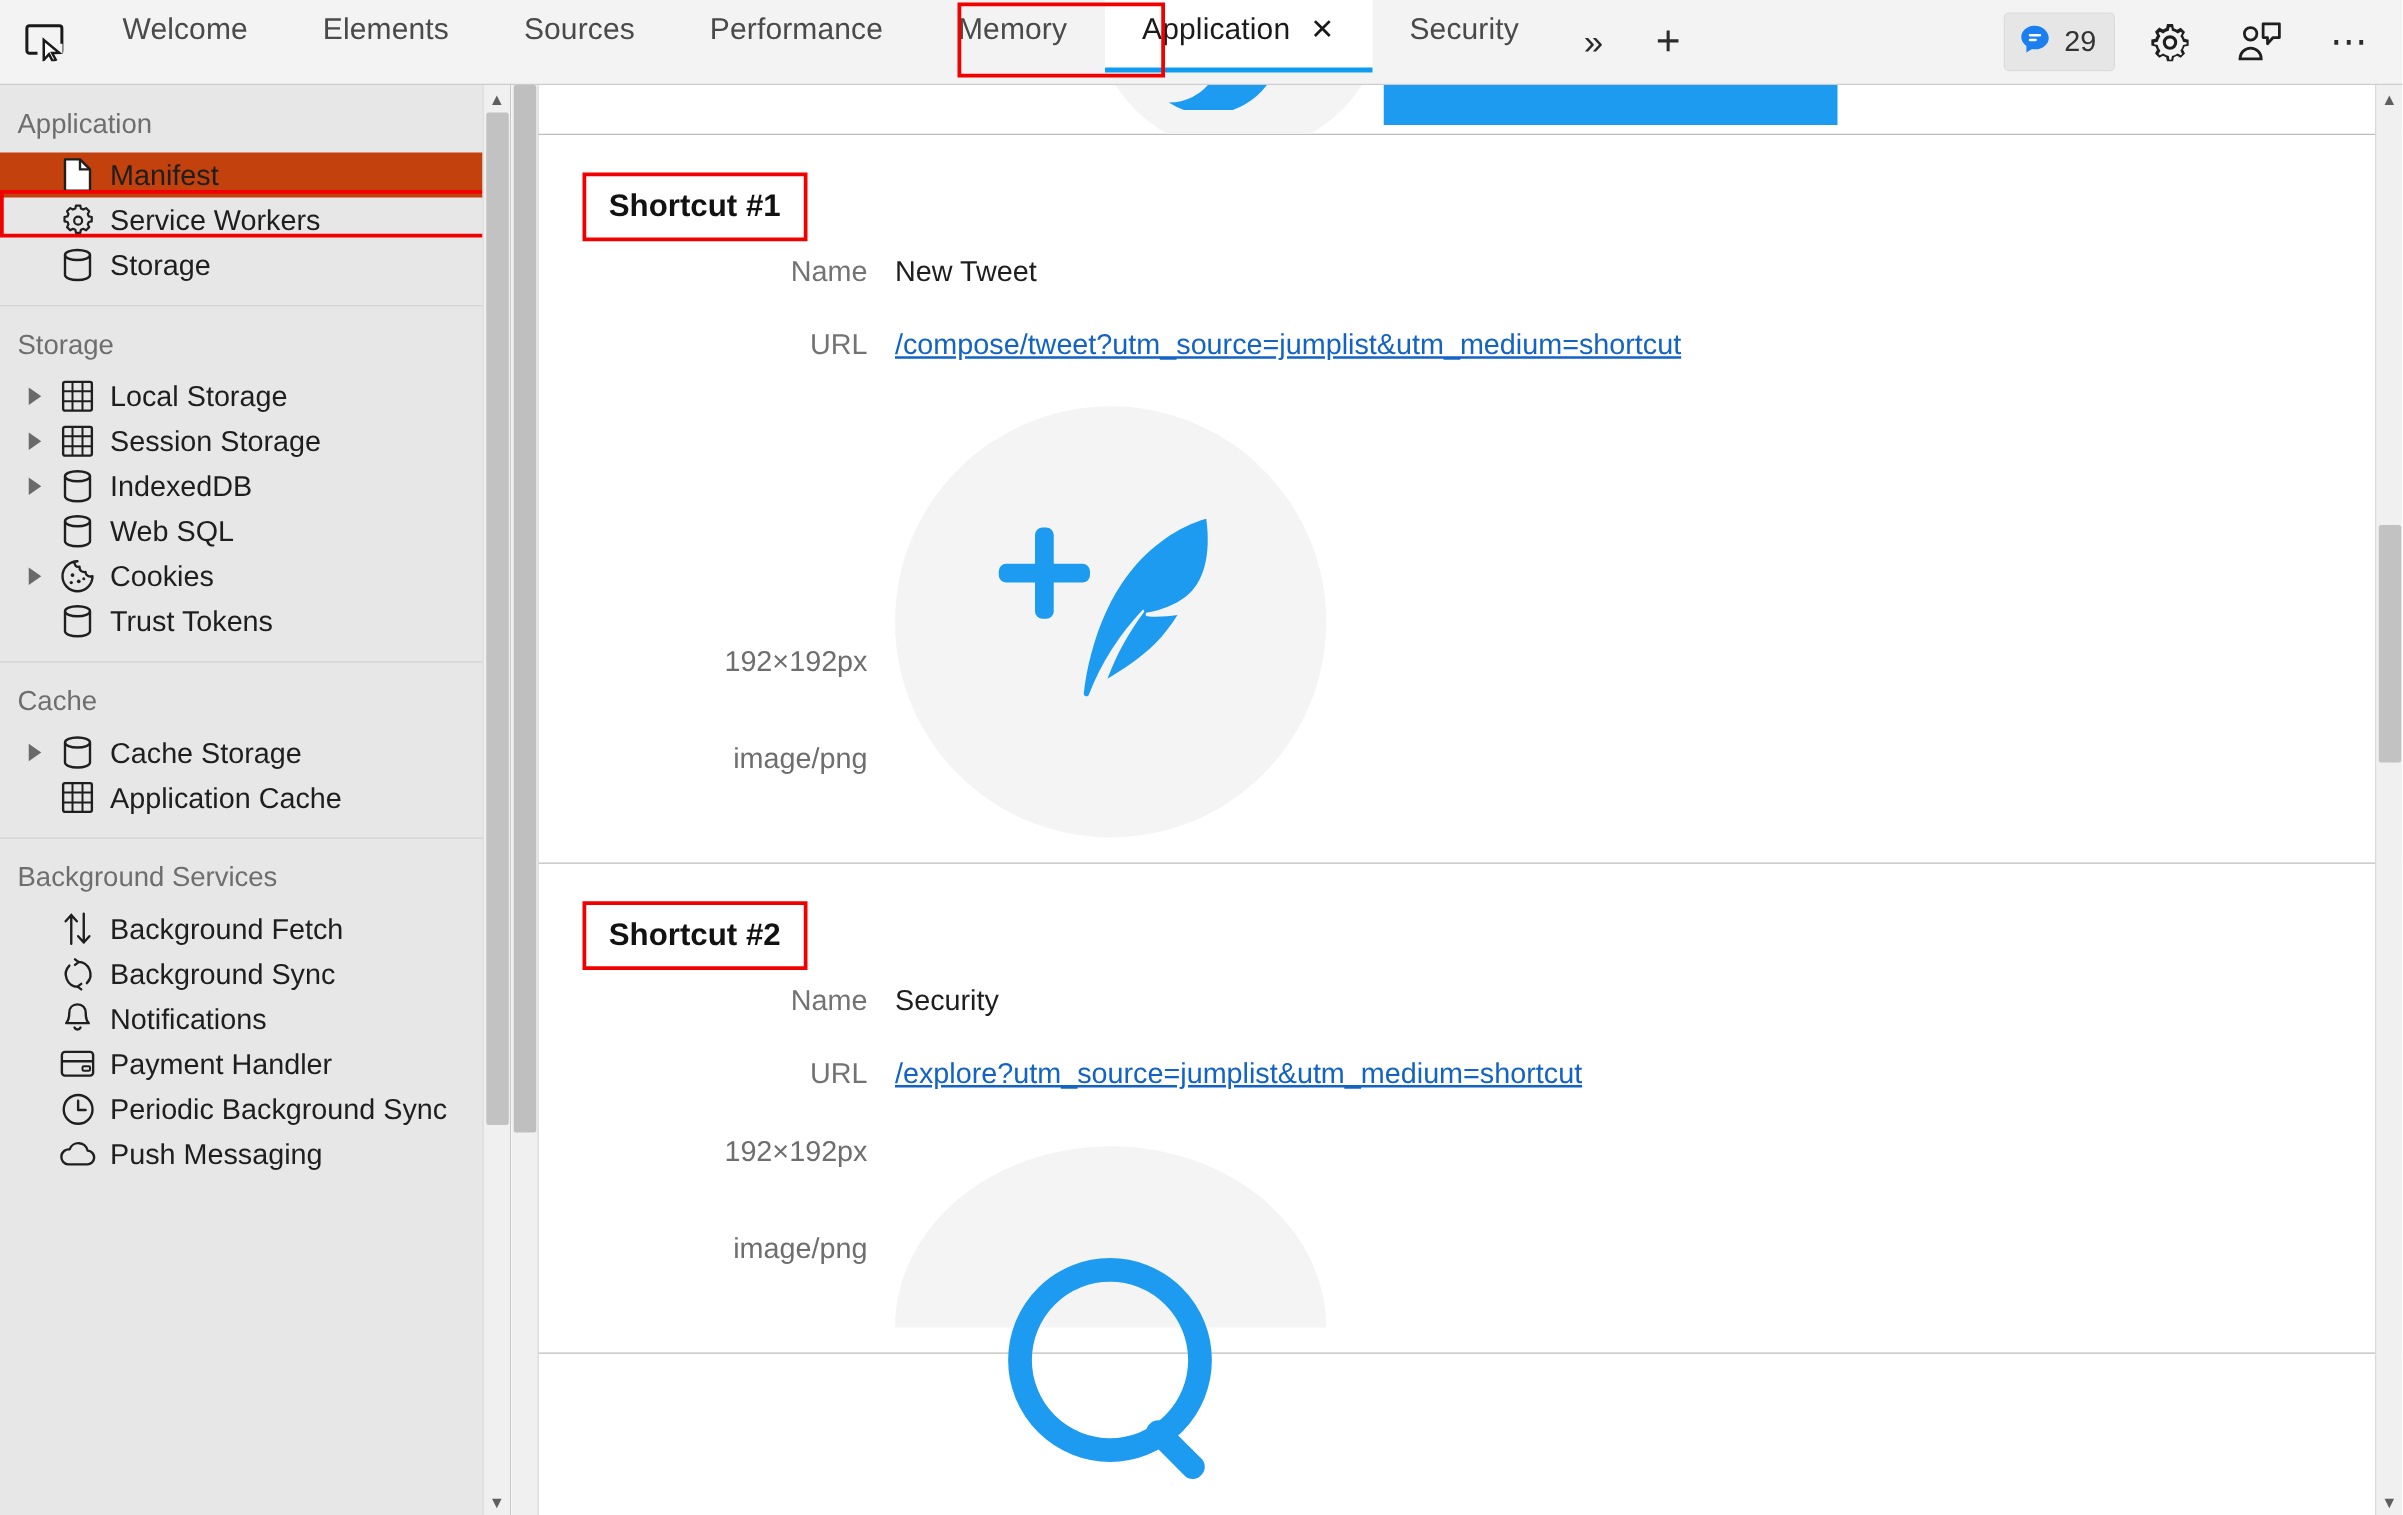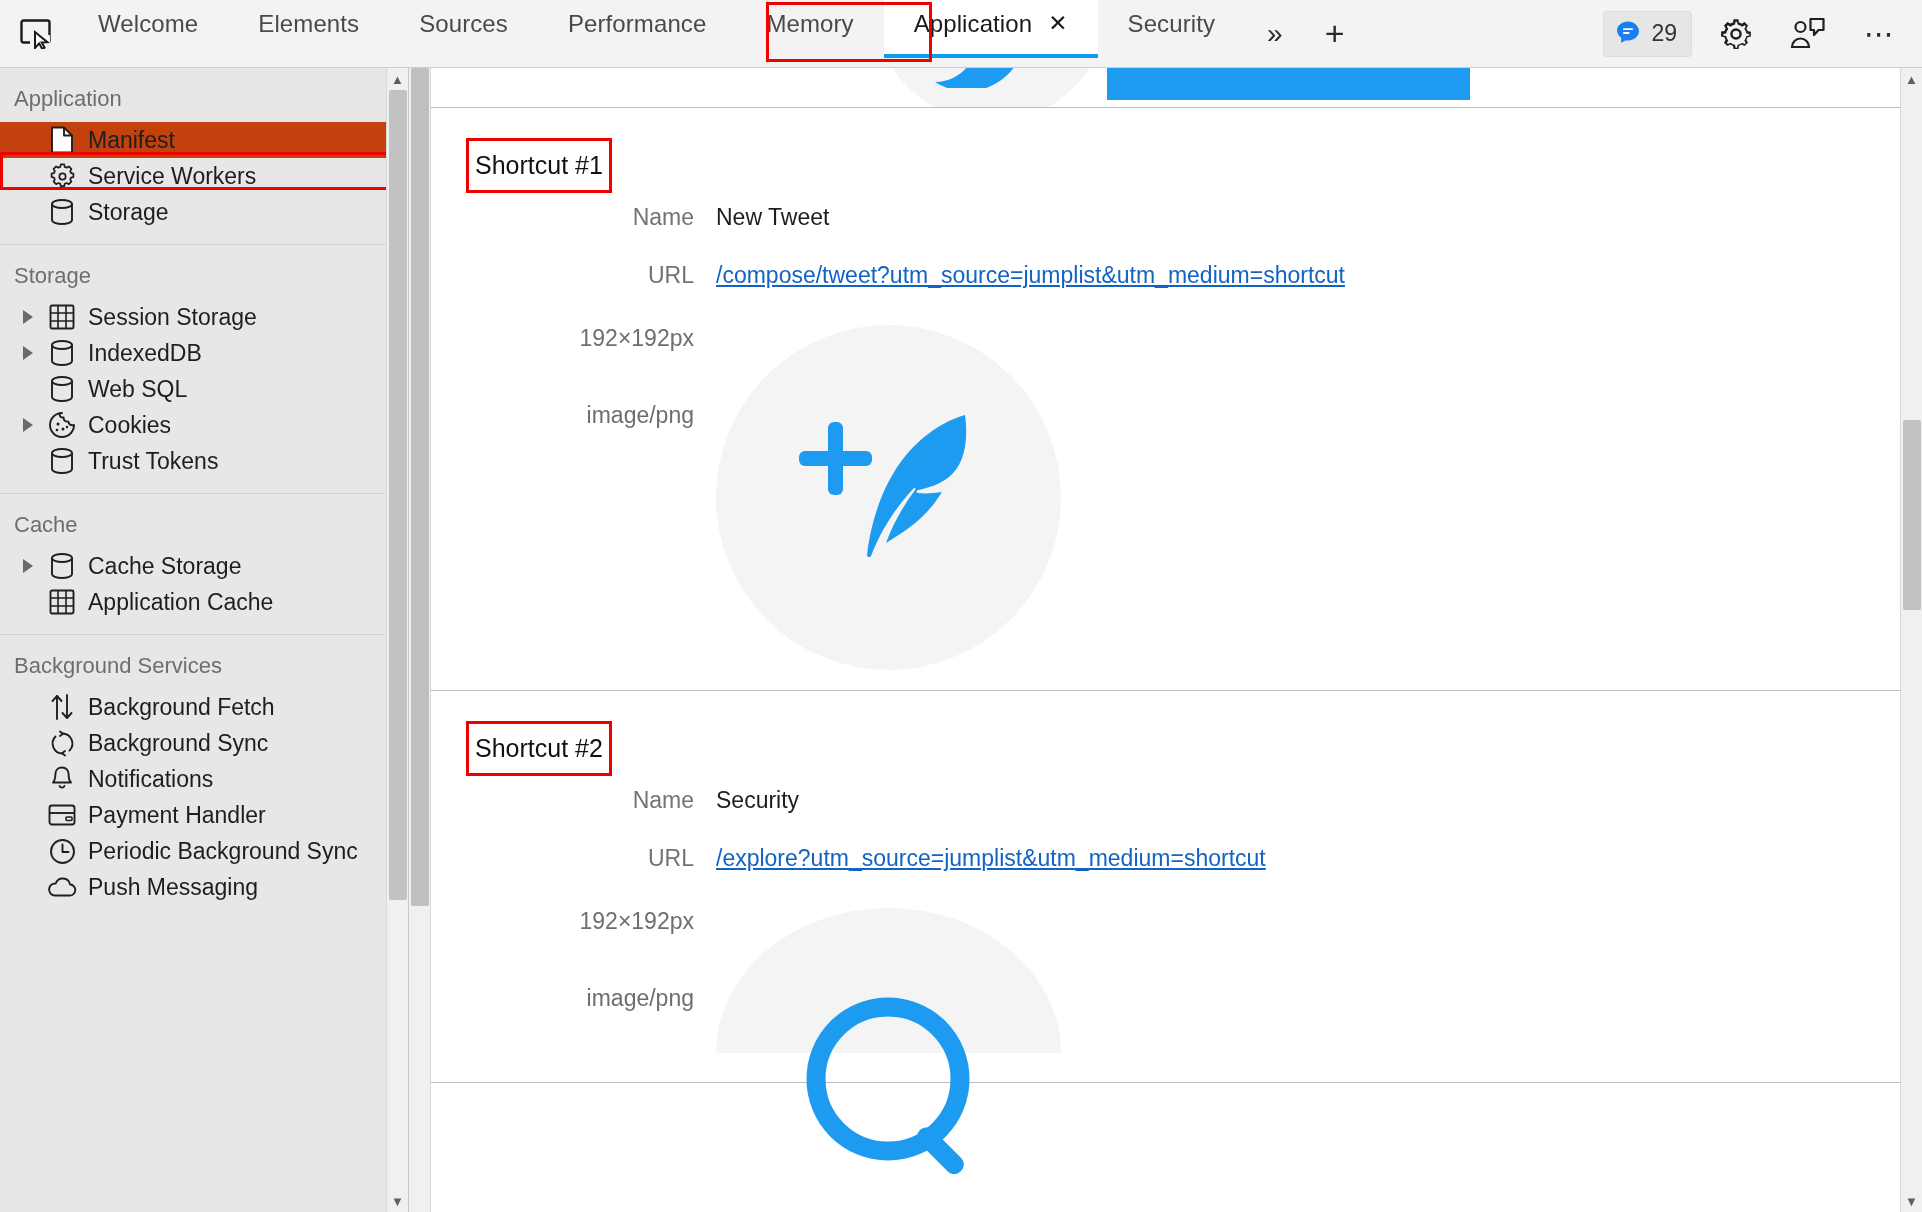--- a/index.html
+++ b/index.html
@@ -175,43 +175,43 @@
   }
   .strip-blue-bar {
     position: absolute; left: 676px; top: 0px;
     width: 363px; height: 32px; background: #1d9bf0;
   }
 
   .shortcut-block { position: relative; border-bottom: 1px solid #bdbdbd; }
   .sc-header { padding: 30px 0 0 35px; position: relative; height: 74px; }
   .sc-title {
     display: inline-block;
-    font-size: 25px; font-weight: 400; color: #121212;
-    padding: 12px 6px;
+    font-size: 25px; font-weight: 700; color: #121212;
+    padding: 12px 18px;
     border: 3px solid #f10000;
     background: #ffffff;
     line-height: 1;
   }
   .field {
     display: flex; align-items: flex-start;
     margin-top: 22px;
   }
   .field .fname {
     width: 285px; min-width: 285px;
     text-align: right;
     font-size: 23px; color: #737373;
     padding-right: 22px;
     line-height: 1.2;
   }
   .field .fval { font-size: 23px; color: #1e1e1e; line-height: 1.2; }
   .field .fval.link {
     color: #1263c4; text-decoration: underline;
     word-break: break-all;
   }
-  .img-row { display: flex; align-items: flex-start; margin-top: 36px; padding-bottom: 20px; }
+  .img-row { display: flex; align-items: flex-end; margin-top: 36px; padding-bottom: 20px; }
   .img-meta {
     width: 285px; min-width: 285px;
     text-align: right; padding-right: 22px;
   }
   .img-meta div { font-size: 23px; color: #6e6e6e; margin-bottom: 50px; }
   .icon-circle {
     width: 345px; height: 345px; border-radius: 50%;
     background: #f4f4f4;
     display: flex; align-items: center; justify-content: center;
     position: relative;
@@ -354,20 +354,32 @@
               </svg>
             </span>
             <span class="lbl">Storage</span>
           </div>
           <div class="row-highlight" style="top:84px;"></div>
         </div>
 
         <div class="sec">
           <div class="sec-title">Storage</div>
 
+          <div class="row">
+            <span class="arrow">
+                <span class="tri"></span>
+              </span>
+            <span class="ico">
+              <svg width="26" height="26" viewBox="0 0 26 26">
+                <rect x="1.5" y="1.5" width="23" height="23" rx="1.5" fill="none" stroke="#1f1f1f" stroke-width="1.9"></rect>
+                <path d="M9 1.5v23M17 1.5v23M1.5 9h23M1.5 17h23" stroke="#1f1f1f" stroke-width="1.6"></path>
+              </svg>
+            </span>
+            <span class="lbl">Local Storage</span>
+          </div>
 
           <div class="row">
             <span class="arrow">
                 <span class="tri"></span>
               </span>
             <span class="ico">
               <svg width="26" height="26" viewBox="0 0 26 26">
                 <rect x="1.5" y="1.5" width="23" height="23" rx="1.5" fill="none" stroke="#1f1f1f" stroke-width="1.9"></rect>
                 <path d="M9 1.5v23M17 1.5v23M1.5 9h23M1.5 17h23" stroke="#1f1f1f" stroke-width="1.6"></path>
               </svg>

